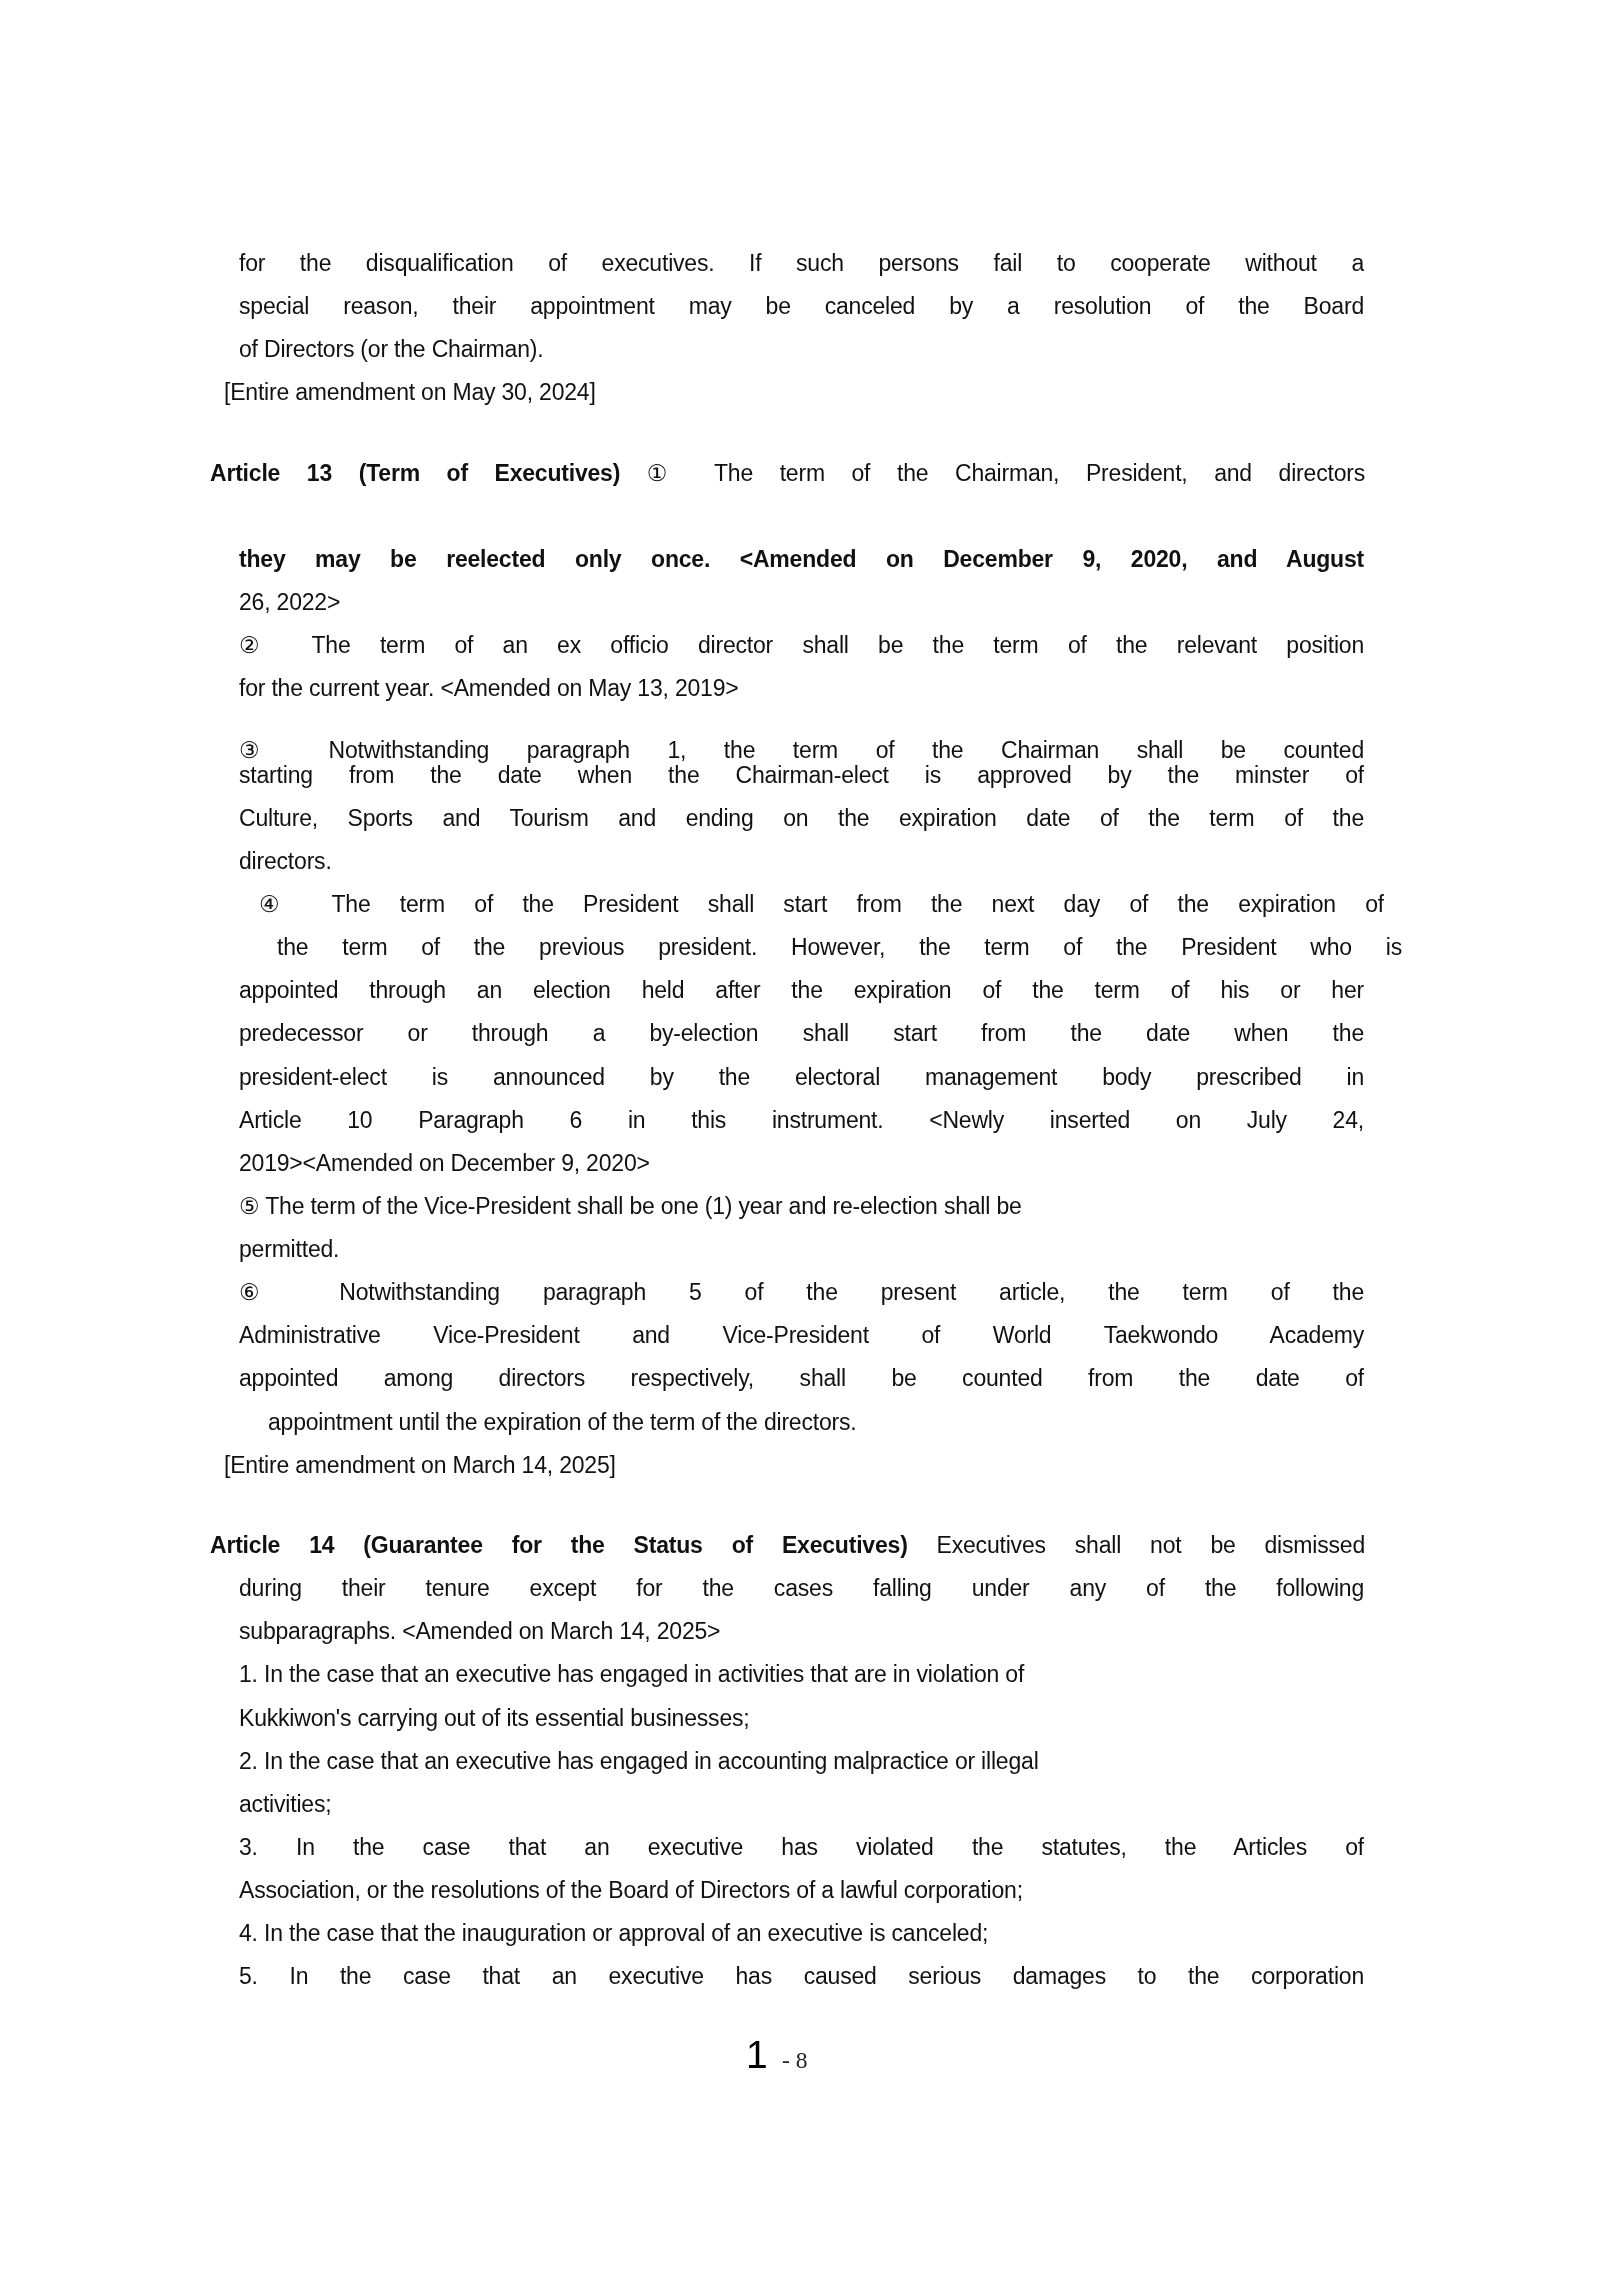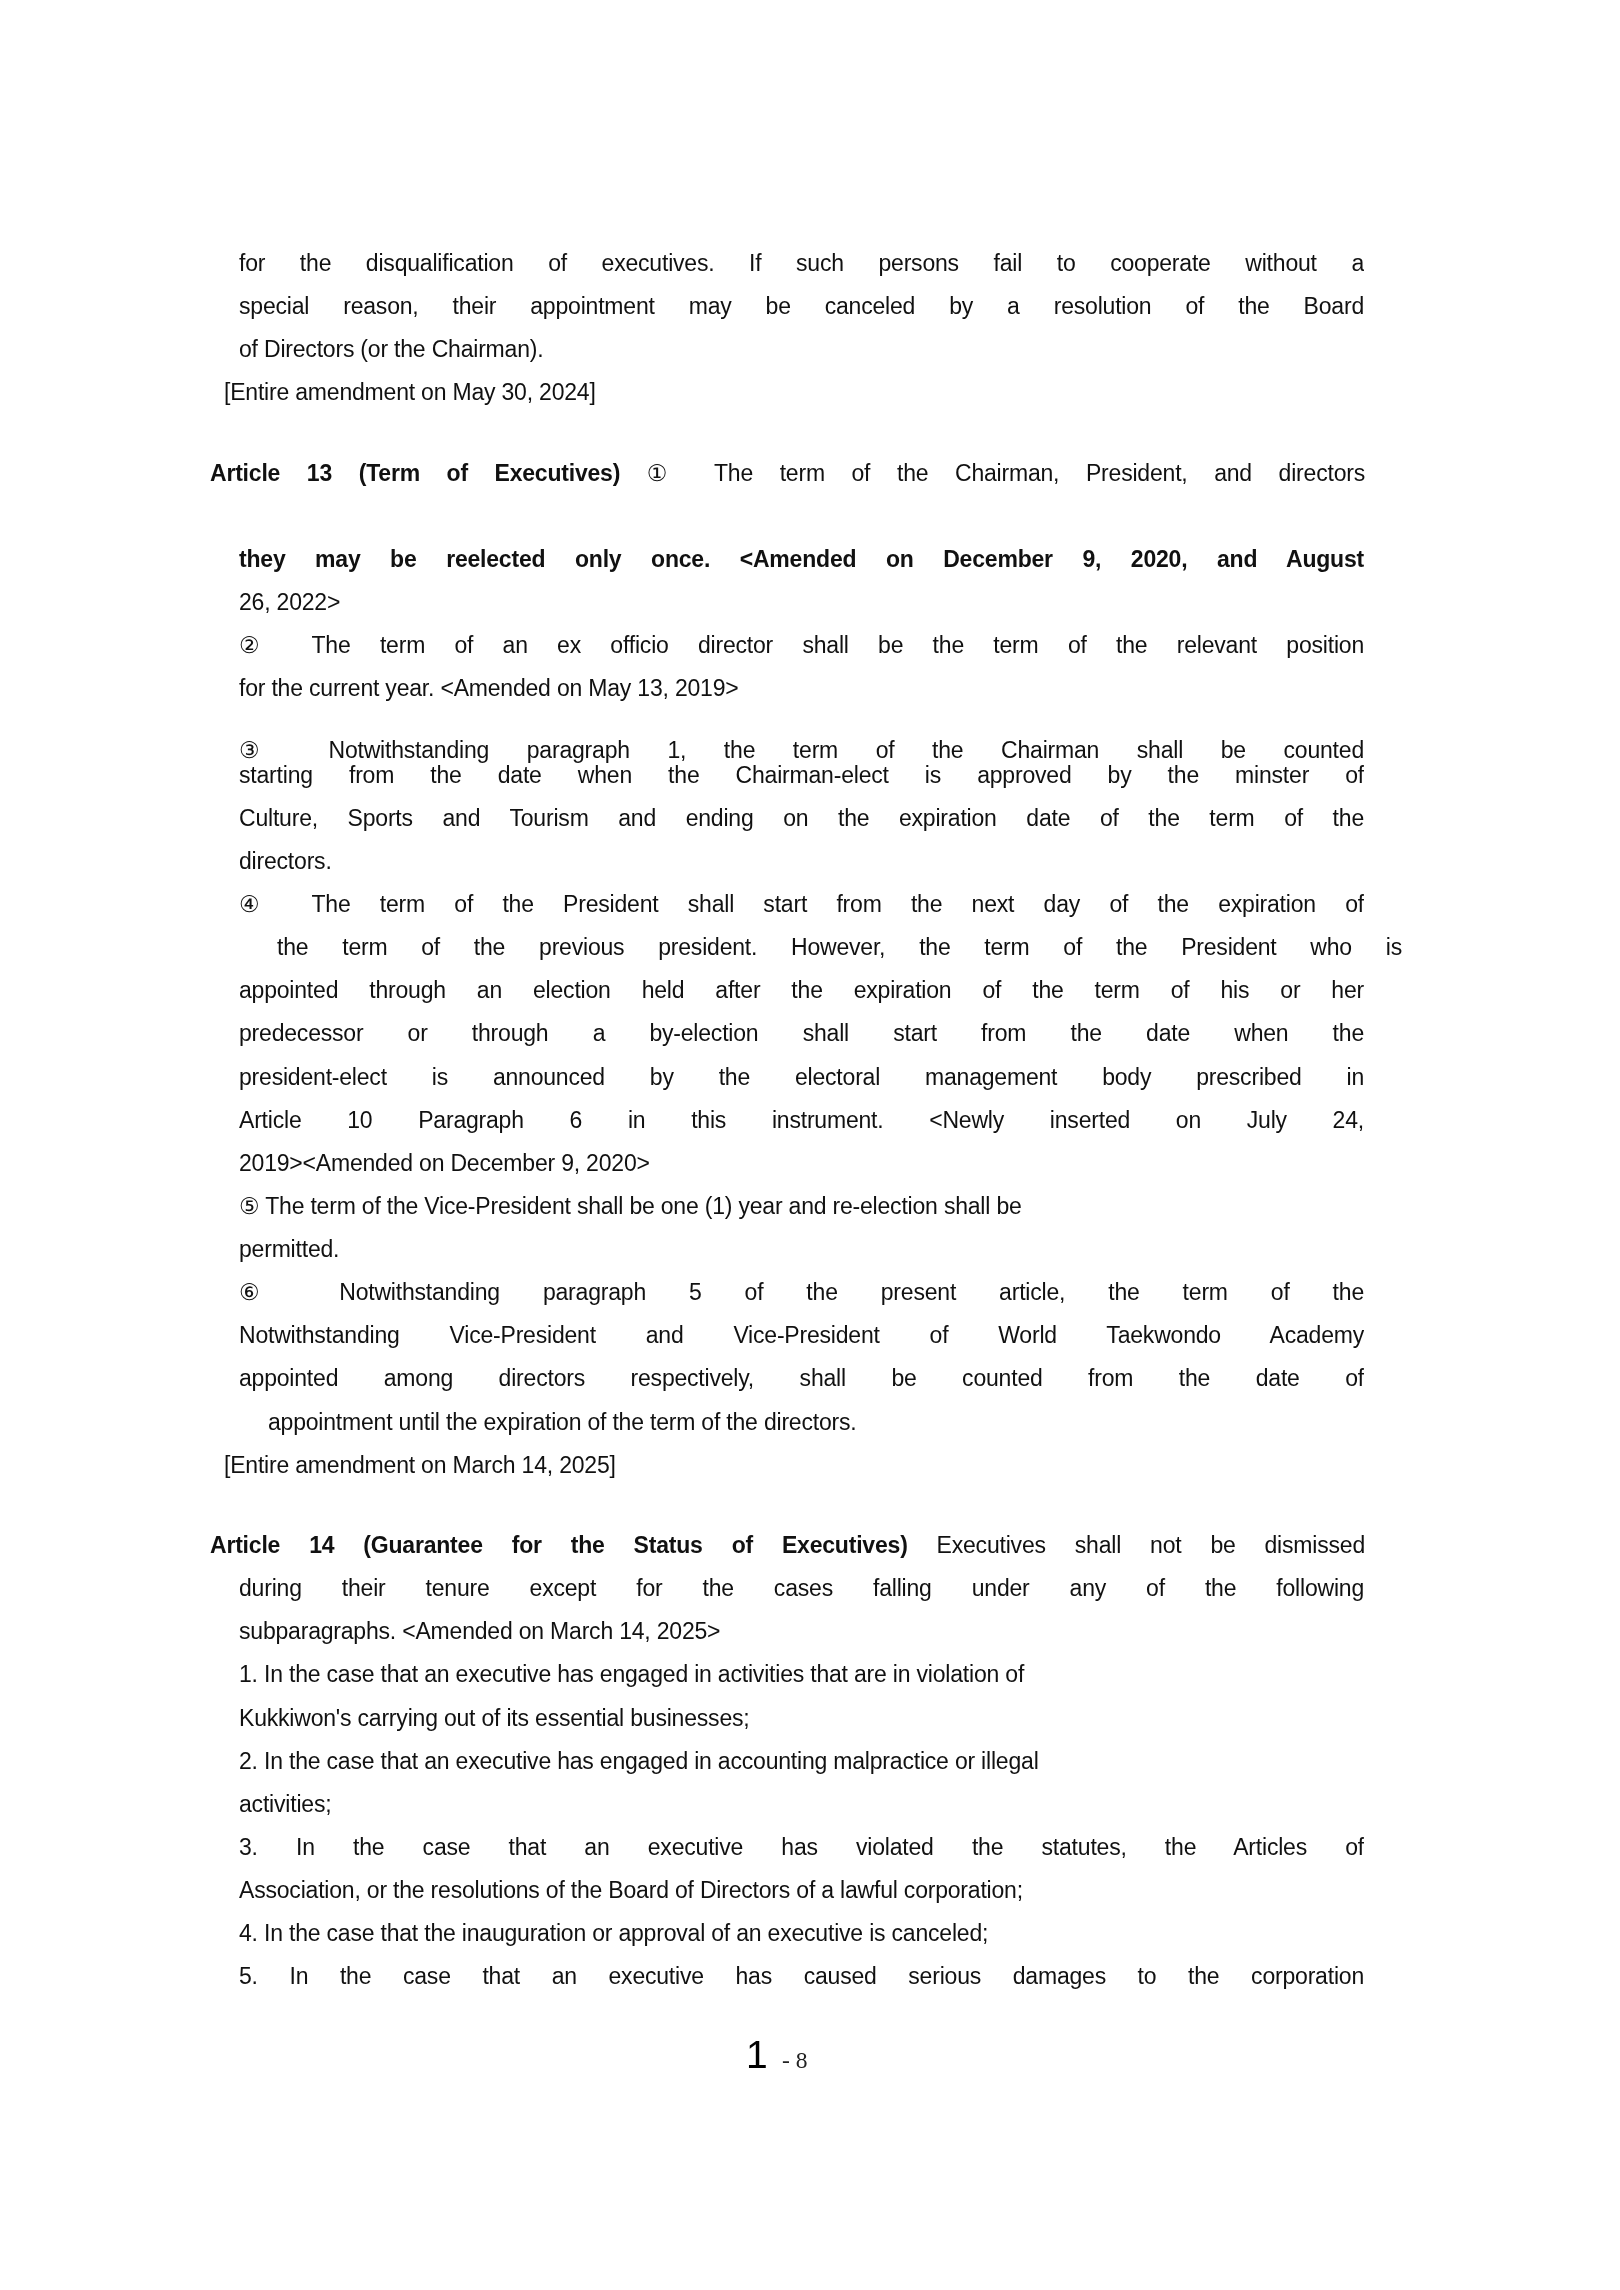--- a/index.html
+++ b/index.html
@@ -54,31 +54,31 @@
 
   <div class="line head-line just" style="top:454px;"><span class="bold">Article 13 (Term of Executives)</span> <span>① The term of the Chairman, President, and directors</span></div>
   <div class="line body-line just" style="top:540px;font-weight:bold;">they may be reelected only once. &lt;Amended on December 9, 2020, and August</div>
   <div class="line body-line" style="top:583px;">26, 2022&gt;</div>
   <div class="line body-line just" style="top:626px;">② The term of an ex officio director shall be the term of the relevant position</div>
   <div class="line body-line" style="top:669px;">for the current year. &lt;Amended on May 13, 2019&gt;</div>
   <div class="line body-line just" style="top:731px;">③ Notwithstanding paragraph 1, the term of the Chairman shall be counted</div>
   <div class="line body-line just" style="top:756px;">starting from the date when the Chairman-elect is approved by the minster of</div>
   <div class="line body-line just" style="top:799px;">Culture, Sports and Tourism and ending on the expiration date of the term of the</div>
   <div class="line body-line" style="top:842px;">directors.</div>
-  <div class="line body-line just" style="top:885px;">④ The term of the President shall start from the next day of the expiration of</div>
+  <div class="line body-line just" style="top:885px;margin-left:20px;">④ The term of the President shall start from the next day of the expiration of</div>
   <div class="line body-line just" style="top:928px;margin-left:38px;">the term of the previous president. However, the term of the President who is</div>
   <div class="line body-line just" style="top:971px;">appointed through an election held after the expiration of the term of his or her</div>
   <div class="line body-line just" style="top:1014px;">predecessor or through a by-election shall start from the date when the</div>
   <div class="line body-line just" style="top:1058px;">president-elect is announced by the electoral management body prescribed in</div>
   <div class="line body-line just" style="top:1101px;">Article 10 Paragraph 6 in this instrument. &lt;Newly inserted on July 24,</div>
   <div class="line body-line" style="top:1144px;">2019&gt;&lt;Amended on December 9, 2020&gt;</div>
   <div class="line body-line" style="top:1187px;">⑤ The term of the Vice-President shall be one (1) year and re-election shall be</div>
   <div class="line body-line" style="top:1230px;">permitted.</div>
   <div class="line body-line just" style="top:1273px;">⑥ Notwithstanding paragraph 5 of the present article, the term of the</div>
-  <div class="line body-line just" style="top:1316px;">Notwithstanding Vice-President and Vice-President of World Taekwondo Academy</div>
+  <div class="line body-line just" style="top:1316px;">Administrative Vice-President and Vice-President of World Taekwondo Academy</div>
   <div class="line body-line just" style="top:1359px;">appointed among directors respectively, shall be counted from the date of</div>
   <div class="line body-line" style="top:1403px;margin-left:29px;">appointment until the expiration of the term of the directors.</div>
   <div class="line note-line" style="top:1446px;">[Entire amendment on March 14, 2025]</div>
 
   <div class="line head-line just" style="top:1526px;"><span class="bold">Article 14 (Guarantee for the Status of Executives)</span> <span>Executives shall not be dismissed</span></div>
   <div class="line body-line just" style="top:1569px;">during their tenure except for the cases falling under any of the following</div>
   <div class="line body-line" style="top:1612px;">subparagraphs. &lt;Amended on March 14, 2025&gt;</div>
   <div class="line body-line" style="top:1655px;">1. In the case that an executive has engaged in activities that are in violation of</div>
   <div class="line body-line" style="top:1699px;">Kukkiwon's carrying out of its essential businesses;</div>
   <div class="line body-line" style="top:1742px;">2. In the case that an executive has engaged in accounting malpractice or illegal</div>

